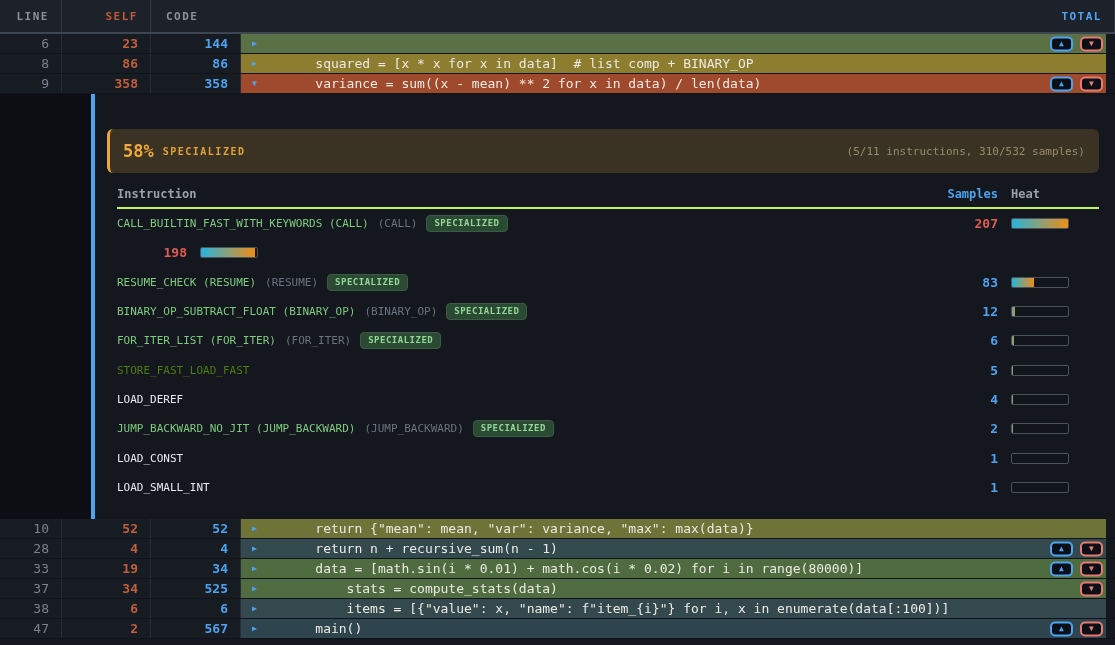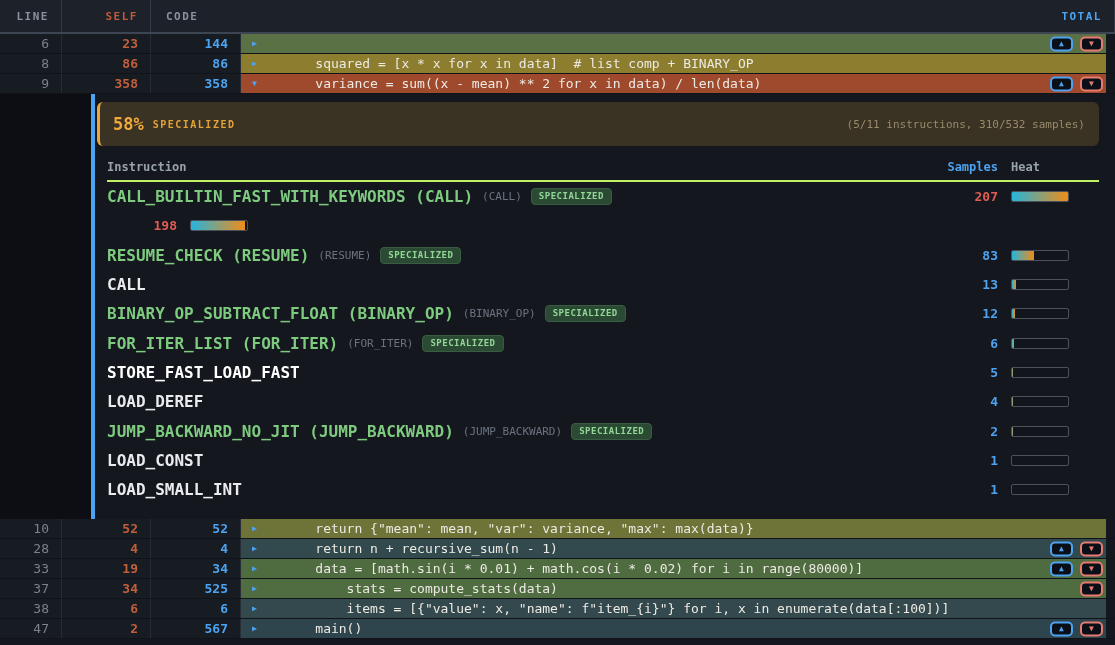--- a/index.html
+++ b/index.html
@@ -34,37 +34,37 @@
   .row-btns { position:absolute; right:3px; top:50%; transform:translateY(-50%); display:flex; gap:7px; }
   .btn { width:23px; height:15px; border-radius:5px; background:#0b1018; display:flex;
          align-items:center; justify-content:center; font-size:8px; line-height:1; cursor:pointer; }
   .btn.up   { border:2px solid #4da3f0; color:#4da3f0; }
   .btn.down { border:2px solid #e87a70; color:#e87a70; }
 
   
   .expanded { display:flex; height:425px; }
   .exp-gutter { width:91px; background:#0c0e13; flex:none; }
   .exp-bar { width:4px; background:#4da3f0; flex:none; }
-  .exp-content { flex:1; padding:8px 16px 0 2px; overflow:hidden; }
+  .exp-content { flex:1; padding:8px 16px 0 12px; overflow:hidden;margin-top:27px; }
 
   .panel { height:44px; background:#3a3222; border-left:3px solid #eba63e; border-radius:6px;
            display:flex; align-items:center; padding:0 14px 0 13px; }
   .panel-pct   { color:#f2a93b; font-size:17px; font-weight:bold; }
   .panel-label { color:#e2a23a; font-size:10px; font-weight:bold; letter-spacing:1.5px; margin-left:9px; }
   .panel-meta  { margin-left:auto; color:#988b6d; font-size:11px; }
 
   .insn-table { margin:16px 0 0 10px; }
   .insn-header { display:flex; align-items:center; height:20px; padding-bottom:8px;
                  border-bottom:2px solid #bef264; font-size:12px; font-weight:bold; color:#99a1ab; }
   .col-name    { flex:1; display:flex; align-items:center; gap:9px; min-width:0; }
   .col-samples { width:70px; flex:none; text-align:right; }
   .col-heat    { width:88px; flex:none; margin-left:13px; }
 
   .insn-row { display:flex; align-items:center; height:29.3px; }
-  .insn-name { font-size:16px; font-weight:bold; white-space:nowrap;text-align:right; }
+  .insn-name { font-size:11px; font-weight:normal; white-space:nowrap;text-align:right; }
   .insn-base { font-size:11px; color:#6b7380; white-space:nowrap; }
   .badge { font-size:9px; font-weight:bold; letter-spacing:.5px; color:#92d796; background:#2b4a33;
            border:1px solid #3a5c42; border-radius:4px; padding:2px 7px 3px; white-space:nowrap; }
   .samples { font-size:13px; font-weight:bold; }
   .heatbar { width:58px; height:11px; border:1px solid #4a525c; border-radius:2px;
              background:#12151b; overflow:hidden; }
   .heatfill { height:100%; background:linear-gradient(90deg,#27b4dc,#ef8c17); }
 </style>
 </head>
 <body>
@@ -163,32 +163,20 @@
           <span class="badge">SPECIALIZED</span>
         </div>
         <div class="col-samples samples" style="color: rgb(77, 163, 240);">83</div>
         <div class="col-heat">
           <div class="heatbar">
               <div class="heatfill" style="width: 40.1%;"></div>
             </div>
         </div>
       </div>
 
-      <div class="insn-row">
-        <div class="col-name">
-          <span class="insn-name" style="color: rgb(233, 235, 238);">CALL</span>
-
-        </div>
-        <div class="col-samples samples" style="color: rgb(77, 163, 240);">13</div>
-        <div class="col-heat">
-          <div class="heatbar">
-              <div class="heatfill" style="width: 6.3%;"></div>
-            </div>
-        </div>
-      </div>
 
       <div class="insn-row">
         <div class="col-name">
           <span class="insn-name" style="color: rgb(126, 203, 128);">BINARY_OP_SUBTRACT_FLOAT (BINARY_OP)</span>
           <span class="insn-base">(BINARY_OP)</span>
           <span class="badge">SPECIALIZED</span>
         </div>
         <div class="col-samples samples" style="color: rgb(77, 163, 240);">12</div>
         <div class="col-heat">
           <div class="heatbar">
@@ -206,21 +194,21 @@
         <div class="col-samples samples" style="color: rgb(77, 163, 240);">6</div>
         <div class="col-heat">
           <div class="heatbar">
               <div class="heatfill" style="width: 2.9%;"></div>
             </div>
         </div>
       </div>
 
       <div class="insn-row">
         <div class="col-name">
-          <span class="insn-name" style="color: #ffffff;">STORE_FAST_LOAD_FAST</span>
+          <span class="insn-name" style="color: #4d7c0f;">STORE_FAST_LOAD_FAST</span>
 
         </div>
         <div class="col-samples samples" style="color: rgb(77, 163, 240);">5</div>
         <div class="col-heat">
           <div class="heatbar">
               <div class="heatfill" style="width: 2.4%;"></div>
             </div>
         </div>
       </div>
 

